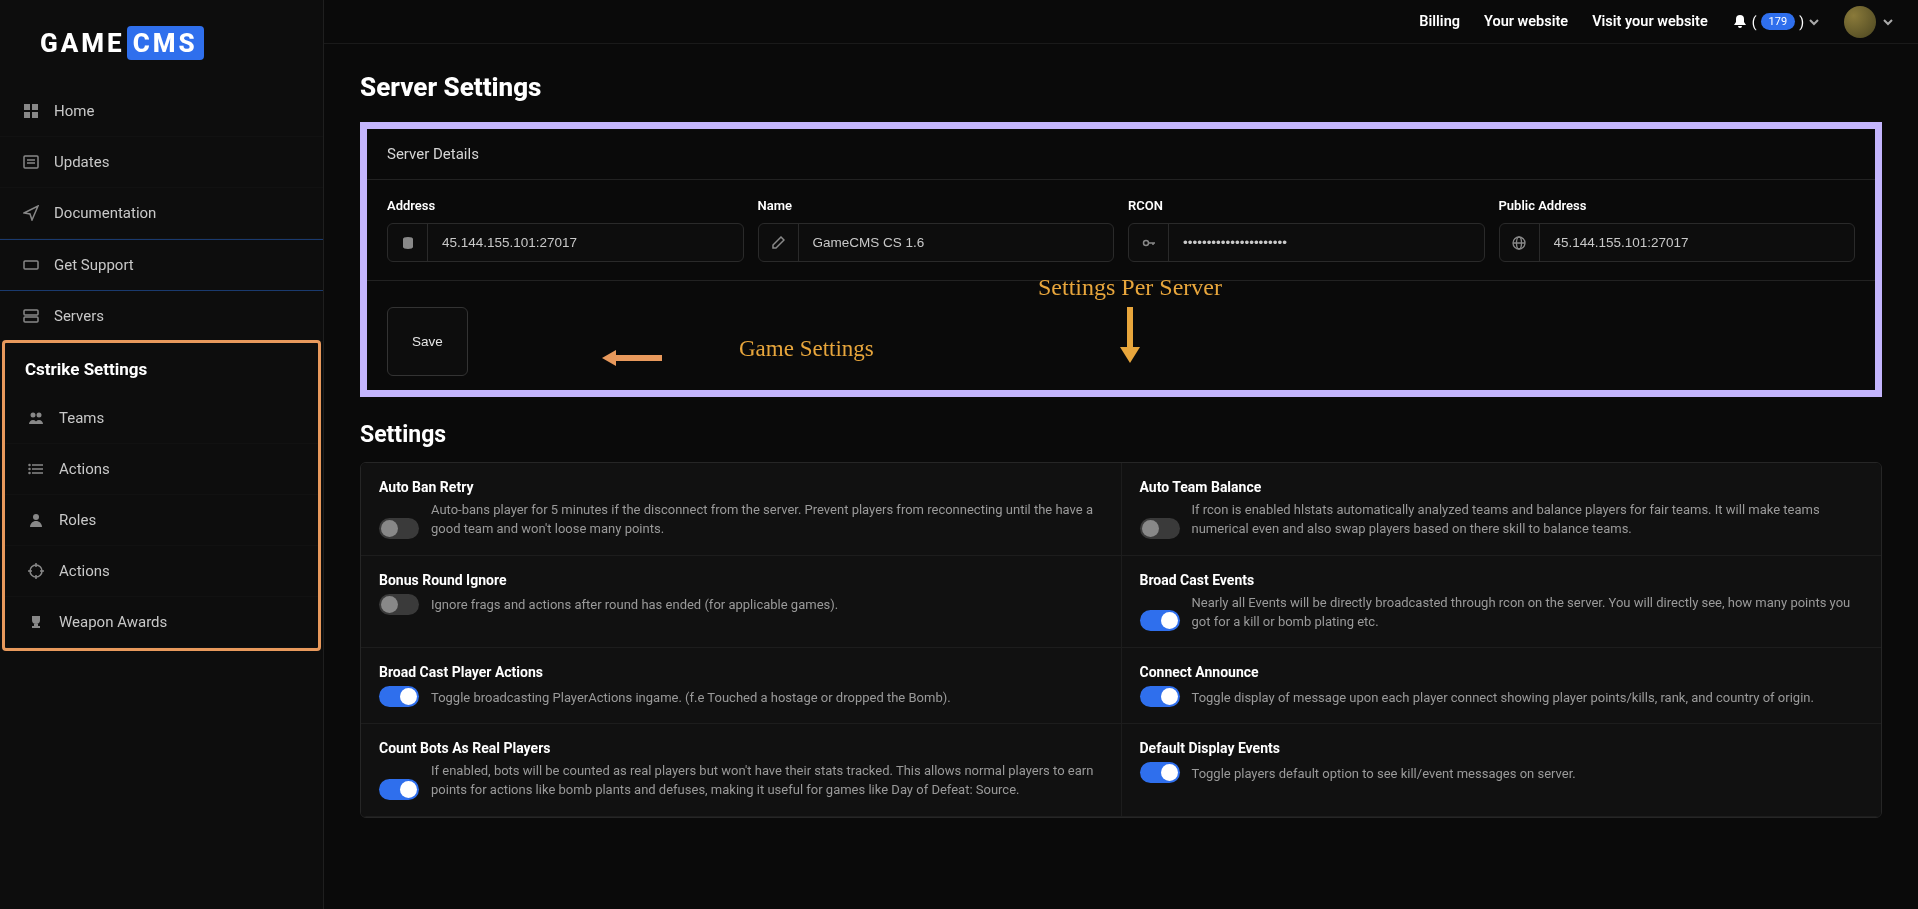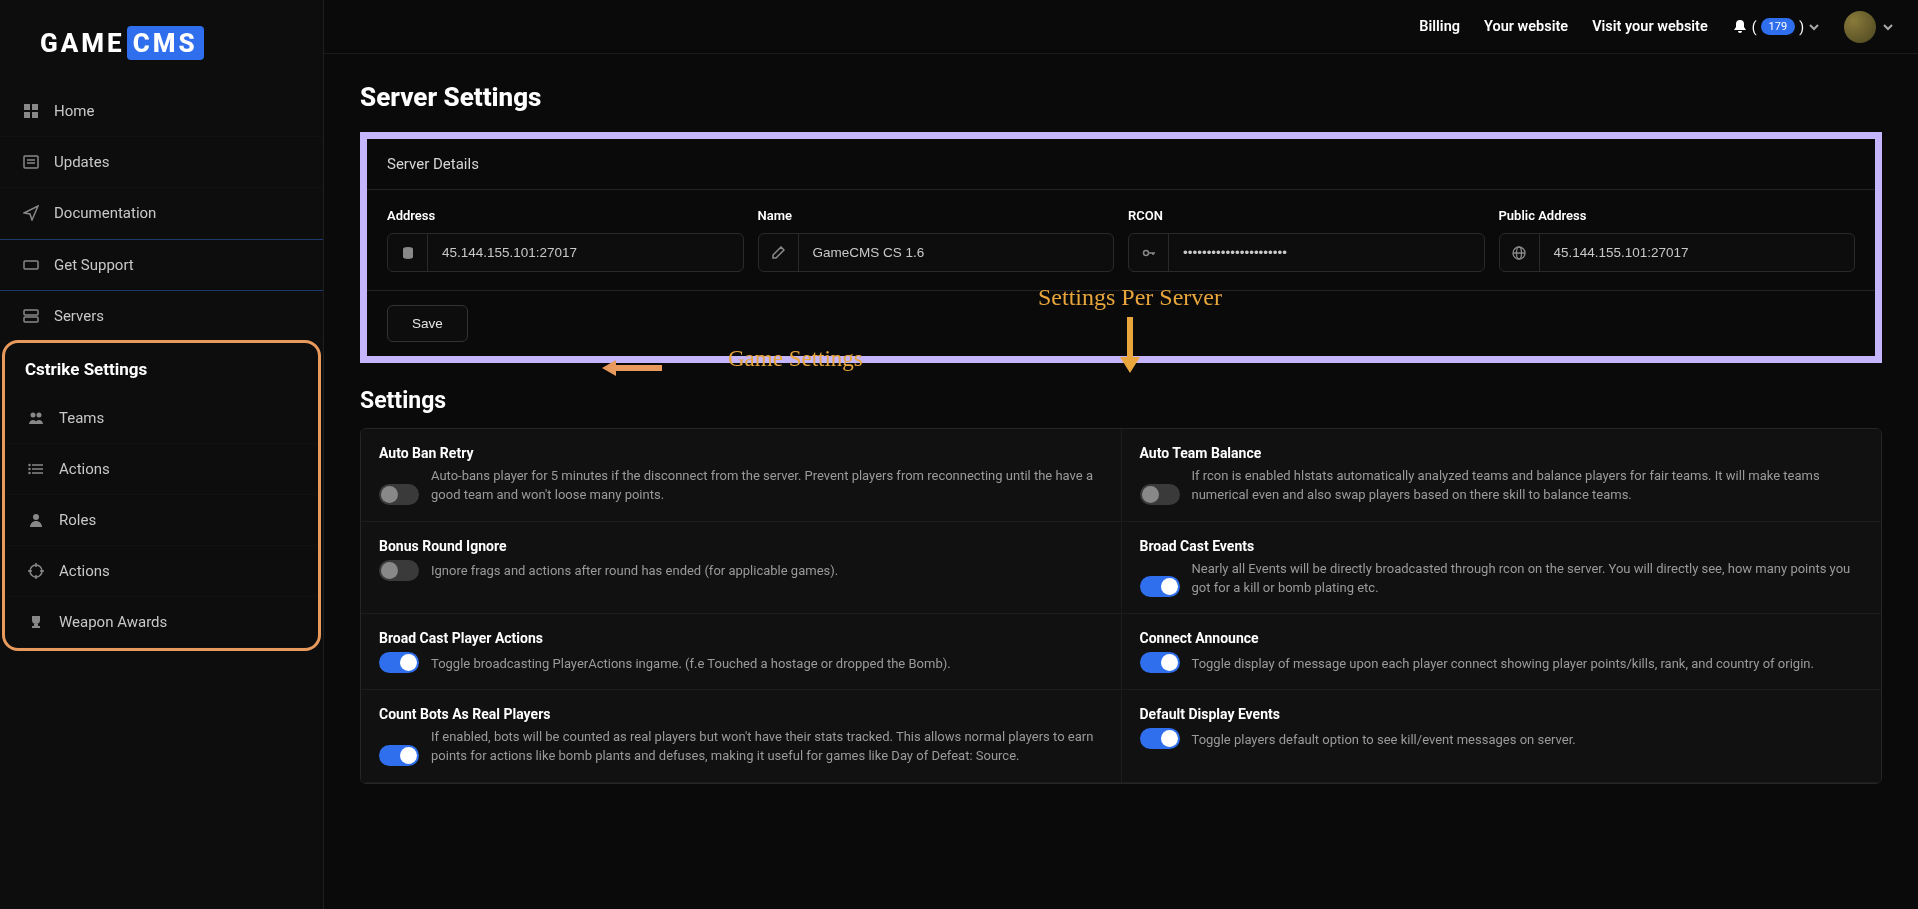--- a/index.html
+++ b/index.html
@@ -60,32 +60,32 @@
       border-bottom: 1px solid #1a3a6e;
     }
     .section-header {
       padding: 16px 20px 14px 20px;
       font-size: 17px;
       font-weight: 700;
       color: #fff;
     }
     .highlight-box {
       border: 3px solid #e8995c;
-      border-radius: 16px;
+      border-radius: 4px;
       margin: -2px 2px 2px 2px;
     }
     
     
     .main {
       flex: 1;
       display: flex;
       flex-direction: column;
     }
     .topbar {
-      height: 54px;
+      height: 44px;
       display: flex;
       align-items: center;
       justify-content: flex-end;
       gap: 24px;
       padding: 12px 24px;
       border-bottom: 1px solid #1a1a1a;
     }
     .topbar-link {
       color: #fff;
       font-weight: 600;
@@ -172,24 +172,25 @@
       border: none;
       padding: 11px 14px;
       color: #c8c8c8;
       font-size: 13.5px;
       outline: none;
     }
     .btn-save {
       background: #0d0d0d;
       border: 1px solid #333;
       color: #e5e5e5;
-      padding: 10px 24px;
+      padding: 26px 24px;
       border-radius: 6px;
       cursor: pointer;
       font-size: 13.5px;
+      margin-top: 12px;
     }
     
     .section-title {
       font-size: 23px;
       font-weight: 700;
       color: #fff;
       margin-bottom: 14px;
     }
     
     .settings-grid {
@@ -250,21 +251,21 @@
     .anno-arrow-left {
       position: absolute;
       left: 278px;
       top: 304px;
       display: flex;
       align-items: center;
     }
     .arrow-left-svg { color: #e8995c; }
     .anno-game-settings {
       position: absolute;
-      left: 404px;
+      left: 415px;
       top: 292px;
       color: #e8a63c;
       font-size: 23px;
       font-family: Georgia, serif;
     }
     .anno-per-server {
       position: absolute;
       left: 714px;
       top: 230px;
       color: #e8a63c;

